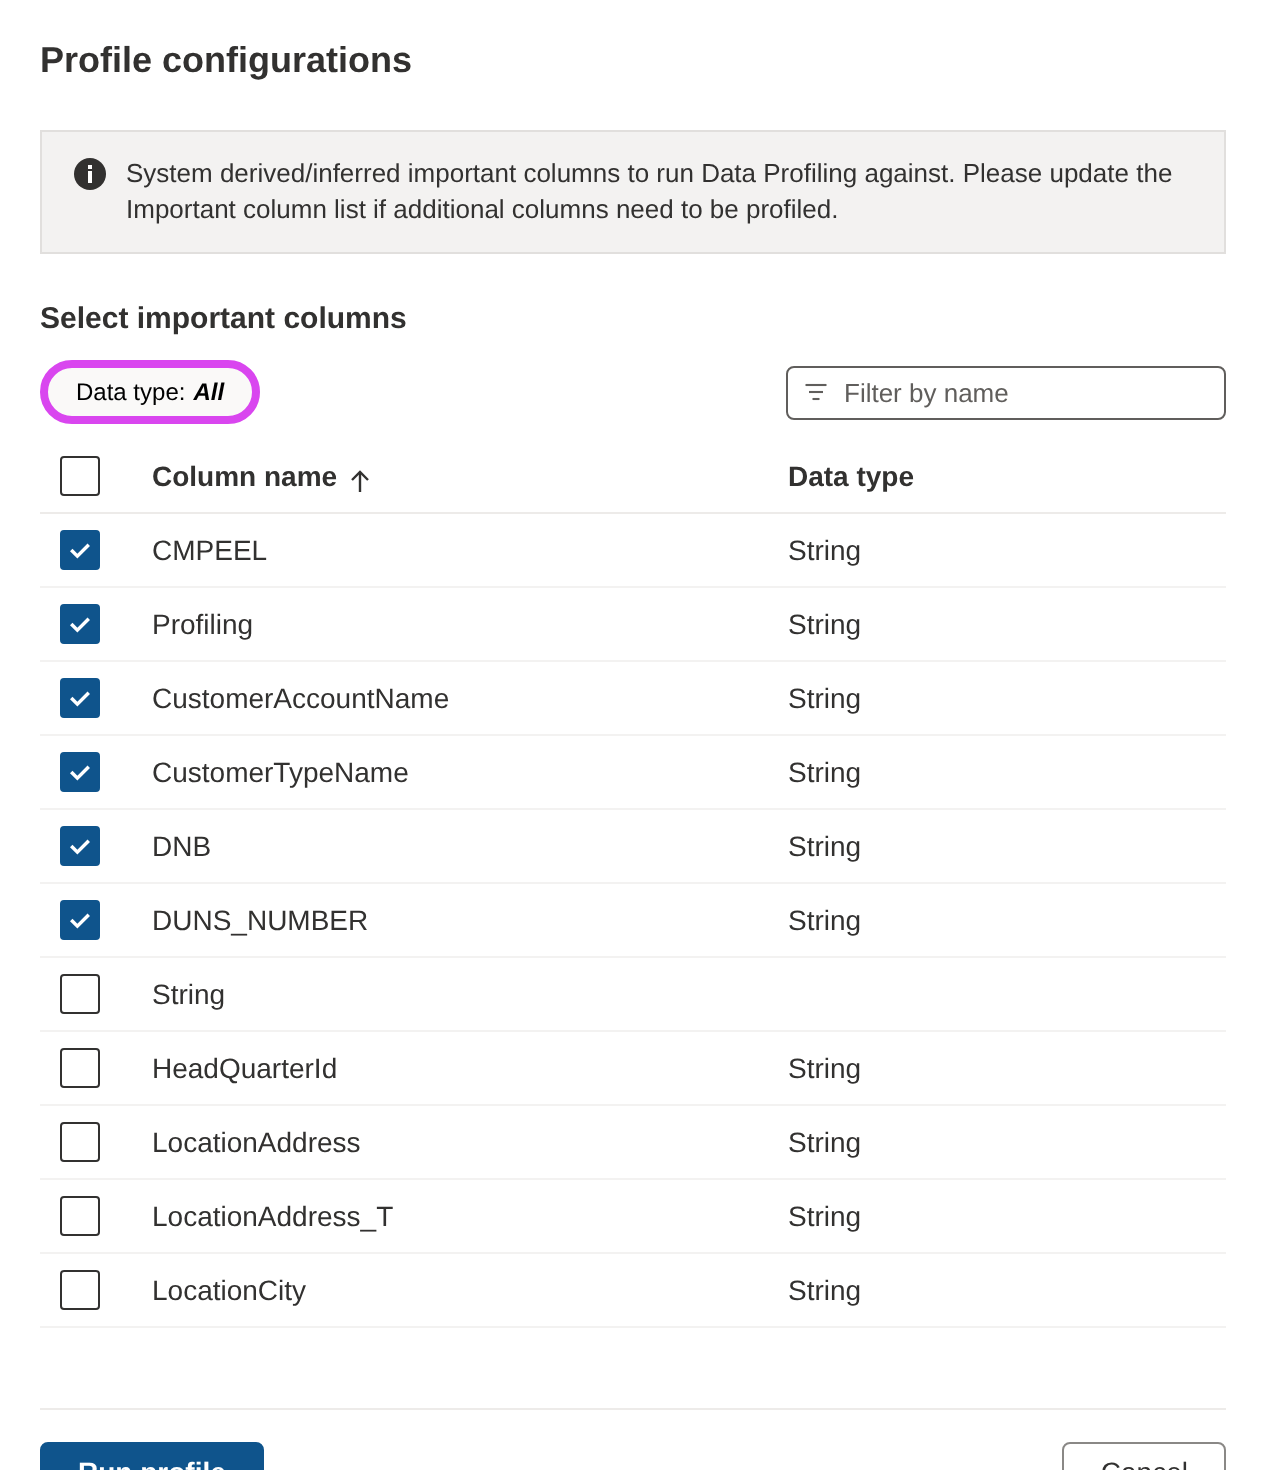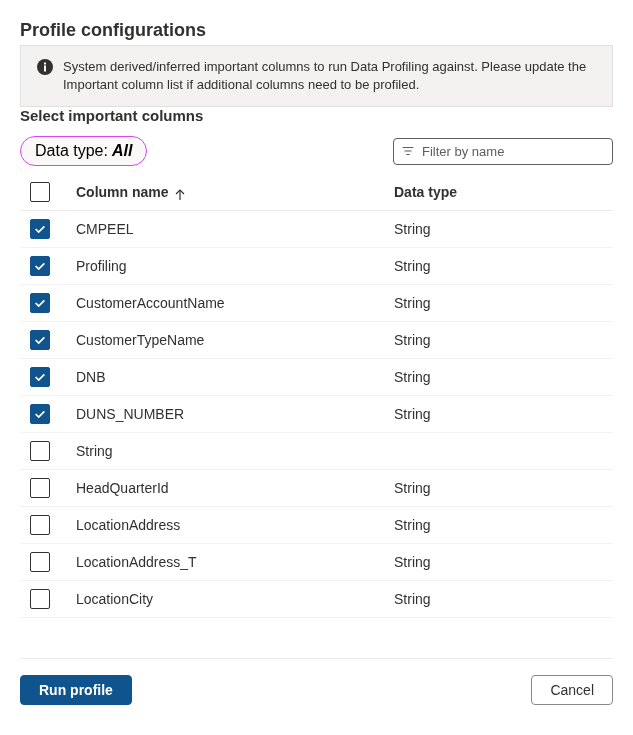--- a/index.html
+++ b/index.html
@@ -7,29 +7,30 @@
       font-family: "Segoe UI", -apple-system, BlinkMacSystemFont, sans-serif;
       font-size: 14px;
       color: #323130;
       background: #fff;
       width: 633px;
       padding: 20px;
     }
     .page-title {
       font-size: 18px;
       font-weight: 600;
-      margin-bottom: 4px;
+      margin-bottom: 24px;
     }
     .info-banner {
       background: #f3f2f1;
       border: 1px solid #e1dfdd;
       padding: 12px 16px;
       display: flex;
       align-items: flex-start;
       gap: 10px;
+      margin-bottom: 24px;
     }
     .info-icon {
       width: 16px;
       height: 16px;
       flex-shrink: 0;
       margin-top: 1px;
     }
     .info-text {
       font-size: 13px;
       line-height: 1.4;
@@ -40,24 +41,24 @@
       margin-bottom: 12px;
     }
     .filter-row {
       display: flex;
       justify-content: space-between;
       align-items: center;
       margin-bottom: 8px;
       gap: 12px;
     }
     .pill {
-      border: 1px solid #d946ef;
+      border: 4px solid #d946ef;
       border-radius: 16px;
       padding: 5px 14px;
-      font-size: 16px;
+      font-size: 12px;
       background: #faf9f8;
       cursor: pointer;
       display: inline-flex;
       align-items: baseline;
       gap: 4px;
     }
     .pill .pill-value { font-weight: 600; font-style: italic; }
     .search-wrap {
       position: relative;
       width: 220px;

